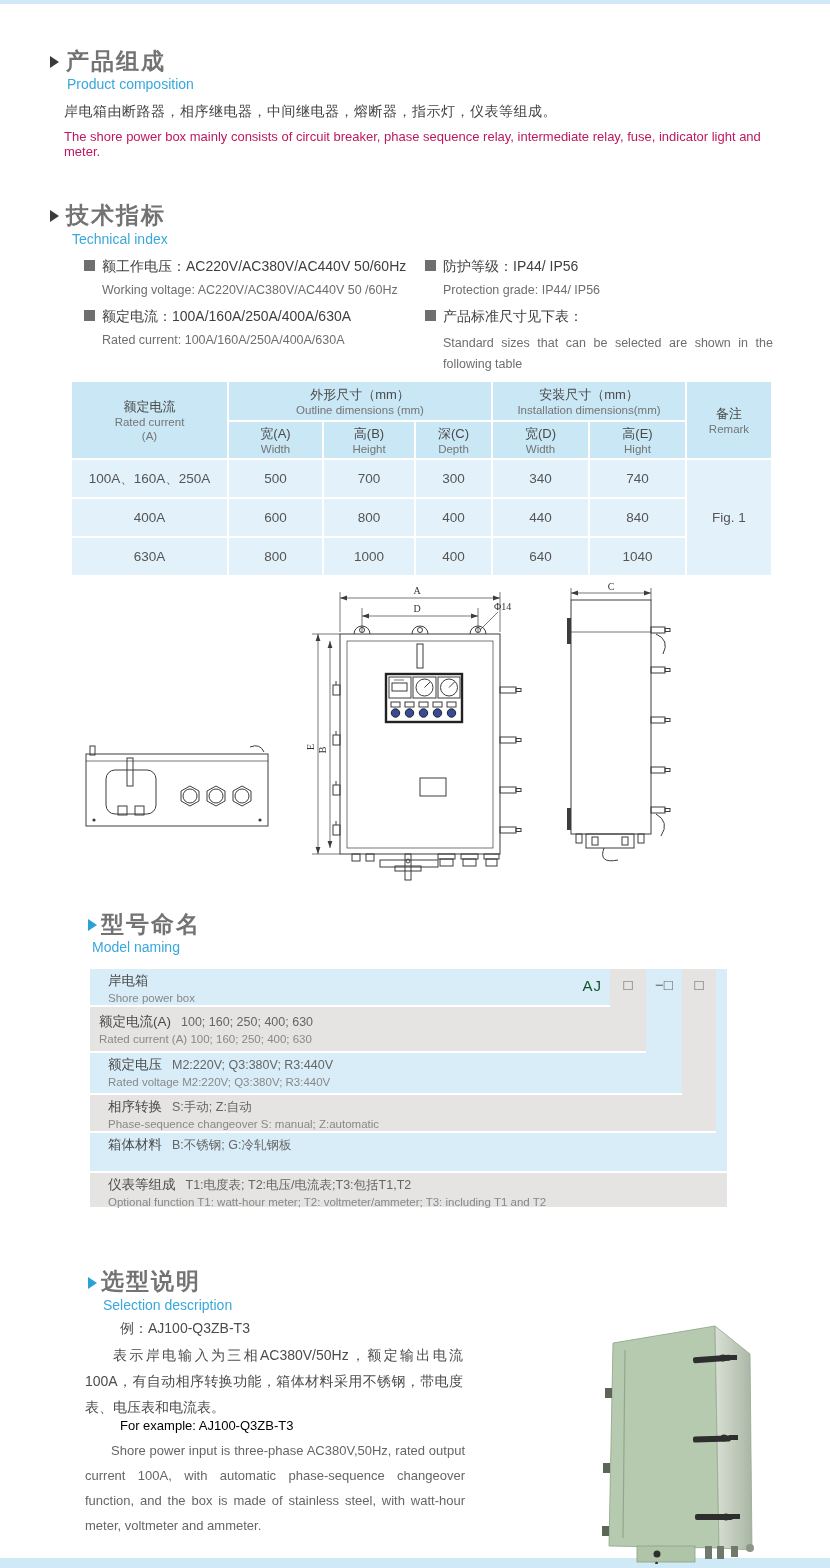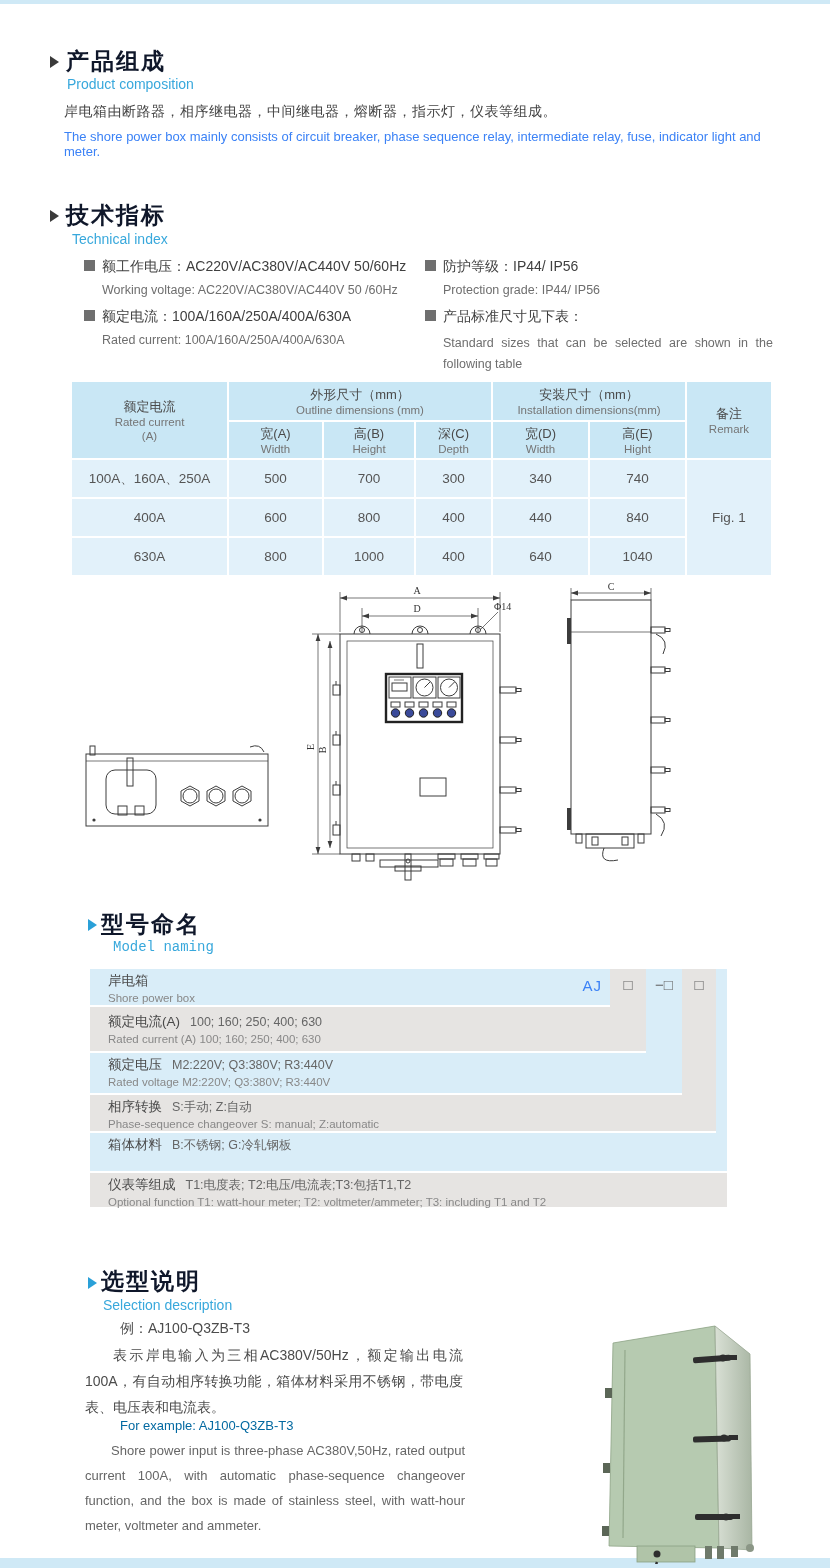--- a/index.html
+++ b/index.html
@@ -3,24 +3,24 @@
 <meta charset="utf-8">
 <style>
   html,body{margin:0;padding:0;background:#fff;}
   body{font-family:"Liberation Sans","DejaVu Sans",sans-serif;}
   #page{position:relative;width:830px;height:1568px;background:#ffffff;overflow:hidden;}
   .abs{position:absolute;}
   .hbar{position:absolute;left:0;width:830px;background:#cfe9f6;}
   .tri{width:0;height:0;border-top:6px solid transparent;border-bottom:6px solid transparent;}
   .tri-dark{border-left:9px solid #3a3a3a;}
   .tri-blue{border-left:9px solid #2aa0d8;}
-  .sec-zh{font-size:23px;font-weight:bold;color:#0f172a;letter-spacing:2px;}
+  .sec-zh{font-size:23px;font-weight:bold;color:#737373;letter-spacing:2px;}
   .sec-en{font-size:14px;color:#38a8dc;}
   .body-zh{font-size:14px;color:#454545;letter-spacing:0.5px;}
-  .body-en{font-size:13px;color:#3b82f6;}
+  .body-en{font-size:13px;color:#be185d;}
   .spec-zh{font-size:14px;color:#3f3f3f;}
   .spec-en{font-size:12.5px;color:#6e6e6e;}
   .bullet{display:inline-block;width:11px;height:11px;background:#6f6f6f;margin-right:7px;}
   .just{text-align:justify;}
   
   #size-table{position:absolute;left:70px;top:380px;border-collapse:separate;border-spacing:2px;background:#fff;table-layout:fixed;}
   #size-table th,#size-table td{text-align:center;vertical-align:middle;font-weight:normal;padding:0;}
   .th{background:#c9e7f5;}
   .td{background:#e2f1fa;margin-left:12px;}
   .t-zh{display:block;font-size:13px;color:#4a4a4a;line-height:17px;}
@@ -29,29 +29,29 @@
   
   #stair{position:absolute;left:90px;top:969px;width:637px;height:238px;}
   .mrow{position:absolute;left:0;padding:3px 0 0 18px;box-sizing:border-box;}
   .mcol{position:absolute;top:0;}
   .bg-blue{background:#d9edf8;}
   .bg-gray{background:#e6e4e2;}
   .mn-zh{font-size:13.5px;color:#4a4a4a;white-space:nowrap;}
   .mn-zh .val{font-size:12.5px;color:#666;margin-left:10px;}
   .mn-en{font-size:11.5px;color:#888;white-space:nowrap;margin-top:2px;}
   .code-box{position:absolute;top:7px;font-size:15px;color:#666;text-align:center;}
-  .code-prefix{position:absolute;top:8px;font-size:15px;color:#3b82f6;letter-spacing:1px;}
+  .code-prefix{position:absolute;top:8px;font-size:15px;color:#14532d;letter-spacing:1px;}
   
   .ln{stroke:#3c3c3c;stroke-width:1;fill:none;}
   .ln-thin{stroke:#3c3c3c;stroke-width:0.7;fill:none;}
   .dk{fill:#3c3c3c;}
   .dim-label{font-size:10px;fill:#333;font-family:"Liberation Serif","DejaVu Serif",serif;}
   .sel-example-zh{font-size:14px;color:#4c4c4c;}
   .sel-para-zh{font-size:14px;color:#4c4c4c;line-height:26px;text-indent:2em;text-align:justify;}
-  .sel-example-en{font-size:13px;color:#0369a1;}
+  .sel-example-en{font-size:13px;color:#000000;}
   .sel-para-en{font-size:13px;color:#666;line-height:25px;text-indent:2em;text-align:justify;}
 </style>
 </head>
 <body>
 
 <div id="page">
 
   <div class="hbar" style="top:0;height:4px;"></div>
   <div class="hbar" style="top:1558px;height:10px;"></div>
 
@@ -314,34 +314,34 @@
       <rect x="20" y="252" width="6" height="9"></rect>
         <rect x="82" y="252" width="6" height="9"></rect>
       <rect x="36" y="255" width="6" height="8"></rect>
         <rect x="66" y="255" width="6" height="8"></rect>
       <path d="M48 266 q-6 16 14 12"></path>
     </g>
   </svg>
 
   <div class="abs tri tri-blue" style="left:88px;top:919px;"></div>
   <div class="abs sec-zh" style="left:101px;top:909px;">型号命名</div>
-  <div class="abs sec-en" style="left:113px;top:939px;font-family:Liberation Mono, monospace;">Model naming</div>
+  <div class="abs sec-en" style="left:92px;top:939px;">Model naming</div>
 
   <div id="stair">
 
     <div class="mcol bg-gray" style="left:520px;width:36px;height:82px;"></div>
     <div class="mcol bg-blue" style="left:556px;width:36px;height:124px;"></div>
     <div class="mcol bg-gray" style="left:592px;width:34px;height:162px;"></div>
     <div class="mcol bg-blue" style="left:626px;width:11px;height:202px;"></div>
 
     <div class="mrow bg-blue" style="top:0;width:520px;height:36px;">
       <div class="mn-zh"><span>岸电箱</span><span class="val"></span></div>
       <div class="mn-en"><span>Shore power box</span> <span></span></div>
     </div>
-    <div class="mrow bg-gray" style="top:38px;width:556px;height:44px;padding-top:6px;">
+    <div class="mrow bg-gray" style="top:38px;width:556px;height:44px;padding-top:6px;padding-left:9px;">
       <div class="mn-zh"><span>额定电流(A)</span><span class="val">100; 160; 250; 400; 630</span></div>
       <div class="mn-en"><span>Rated current (A)</span> <span>100; 160; 250; 400; 630</span></div>
     </div>
     <div class="mrow bg-blue" style="top:84px;width:592px;height:40px;">
       <div class="mn-zh"><span>额定电压</span><span class="val">M2:220V;  Q3:380V;  R3:440V</span></div>
       <div class="mn-en"><span>Rated voltage</span> <span>M2:220V;  Q3:380V;  R3:440V</span></div>
     </div>
     <div class="mrow bg-gray" style="top:126px;width:626px;height:36px;">
       <div class="mn-zh"><span>相序转换</span><span class="val">S:手动; Z:自动</span></div>
       <div class="mn-en"><span>Phase-sequence changeover</span> <span>S: manual;  Z:automatic</span></div>

